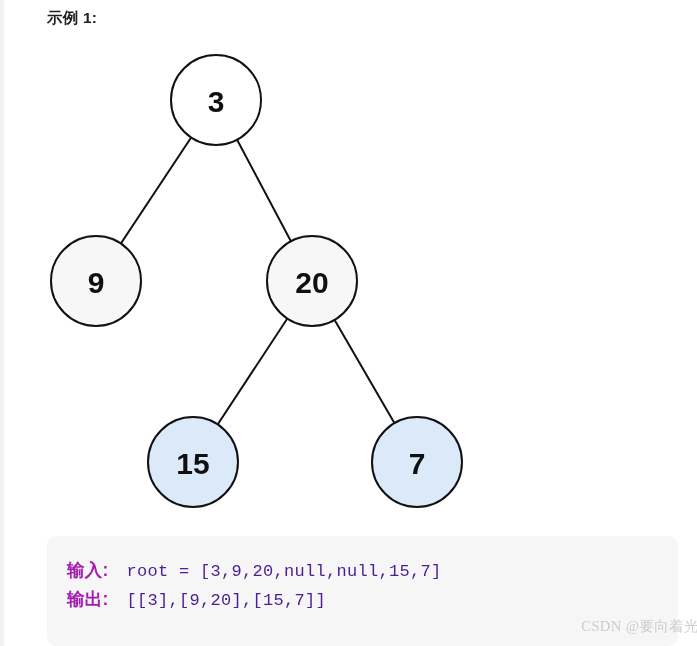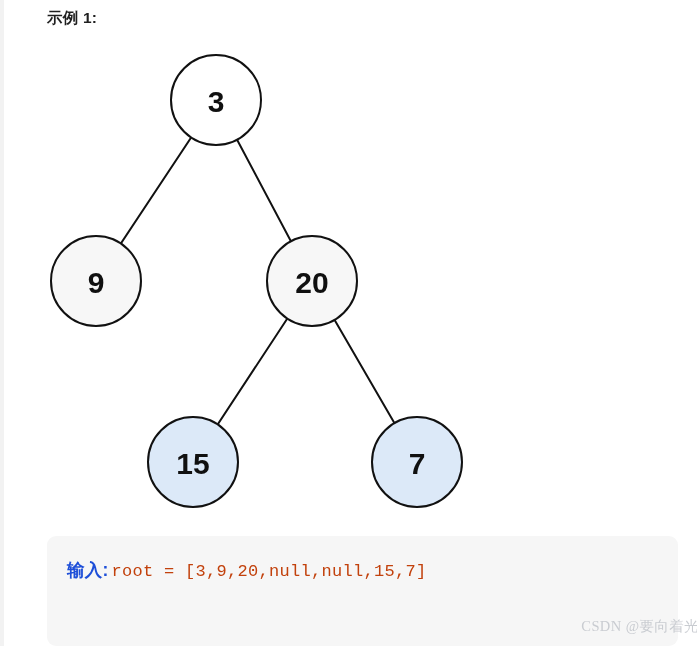--- a/index.html
+++ b/index.html
@@ -75,29 +75,29 @@
   .io-line {
     white-space: nowrap;
     line-height: 29px;
     height: 29px;
     display: block;
   }
   .io-label {
     font-family: "Liberation Sans", sans-serif;
     font-weight: bold;
     font-size: 17.5px;
-    color: #1d4ed8;
+    color: #a21caf;
     letter-spacing: 0.2px;
   }
   .io-value {
     font-family: "Liberation Mono", "DejaVu Sans Mono", monospace;
     font-size: 17px;
-    color: #c2410c;
+    color: #4c1d95;
     letter-spacing: 0.3px;
-    margin-left: 3px;
+    margin-left: 18px;
   }
   
   .watermark {
     position: absolute;
     right: 14px;
     bottom: 10px;
     font-family: Liberation Serif, serif;
     font-size: 14.5px;
     color: #c9ccd1;
     letter-spacing: 0.4px;
@@ -143,17 +143,20 @@
             <text x="401" y="423" class="node-label" fill="#101010">7</text>
           </g>
         </g>
     </svg>
   </div>
 
   <div class="io-block">
     <span class="io-line">
       <span class="io-label">输入:</span><span class="io-value">root = [3,9,20,null,null,15,7]</span>
     </span>
+    <span class="io-line">
+      <span class="io-label">输出:</span><span class="io-value">[[3],[9,20],[15,7]]</span>
+    </span>
   </div>
 
   <div class="watermark">CSDN @要向着光</div>
 
 </div>
 
 </body></html>

